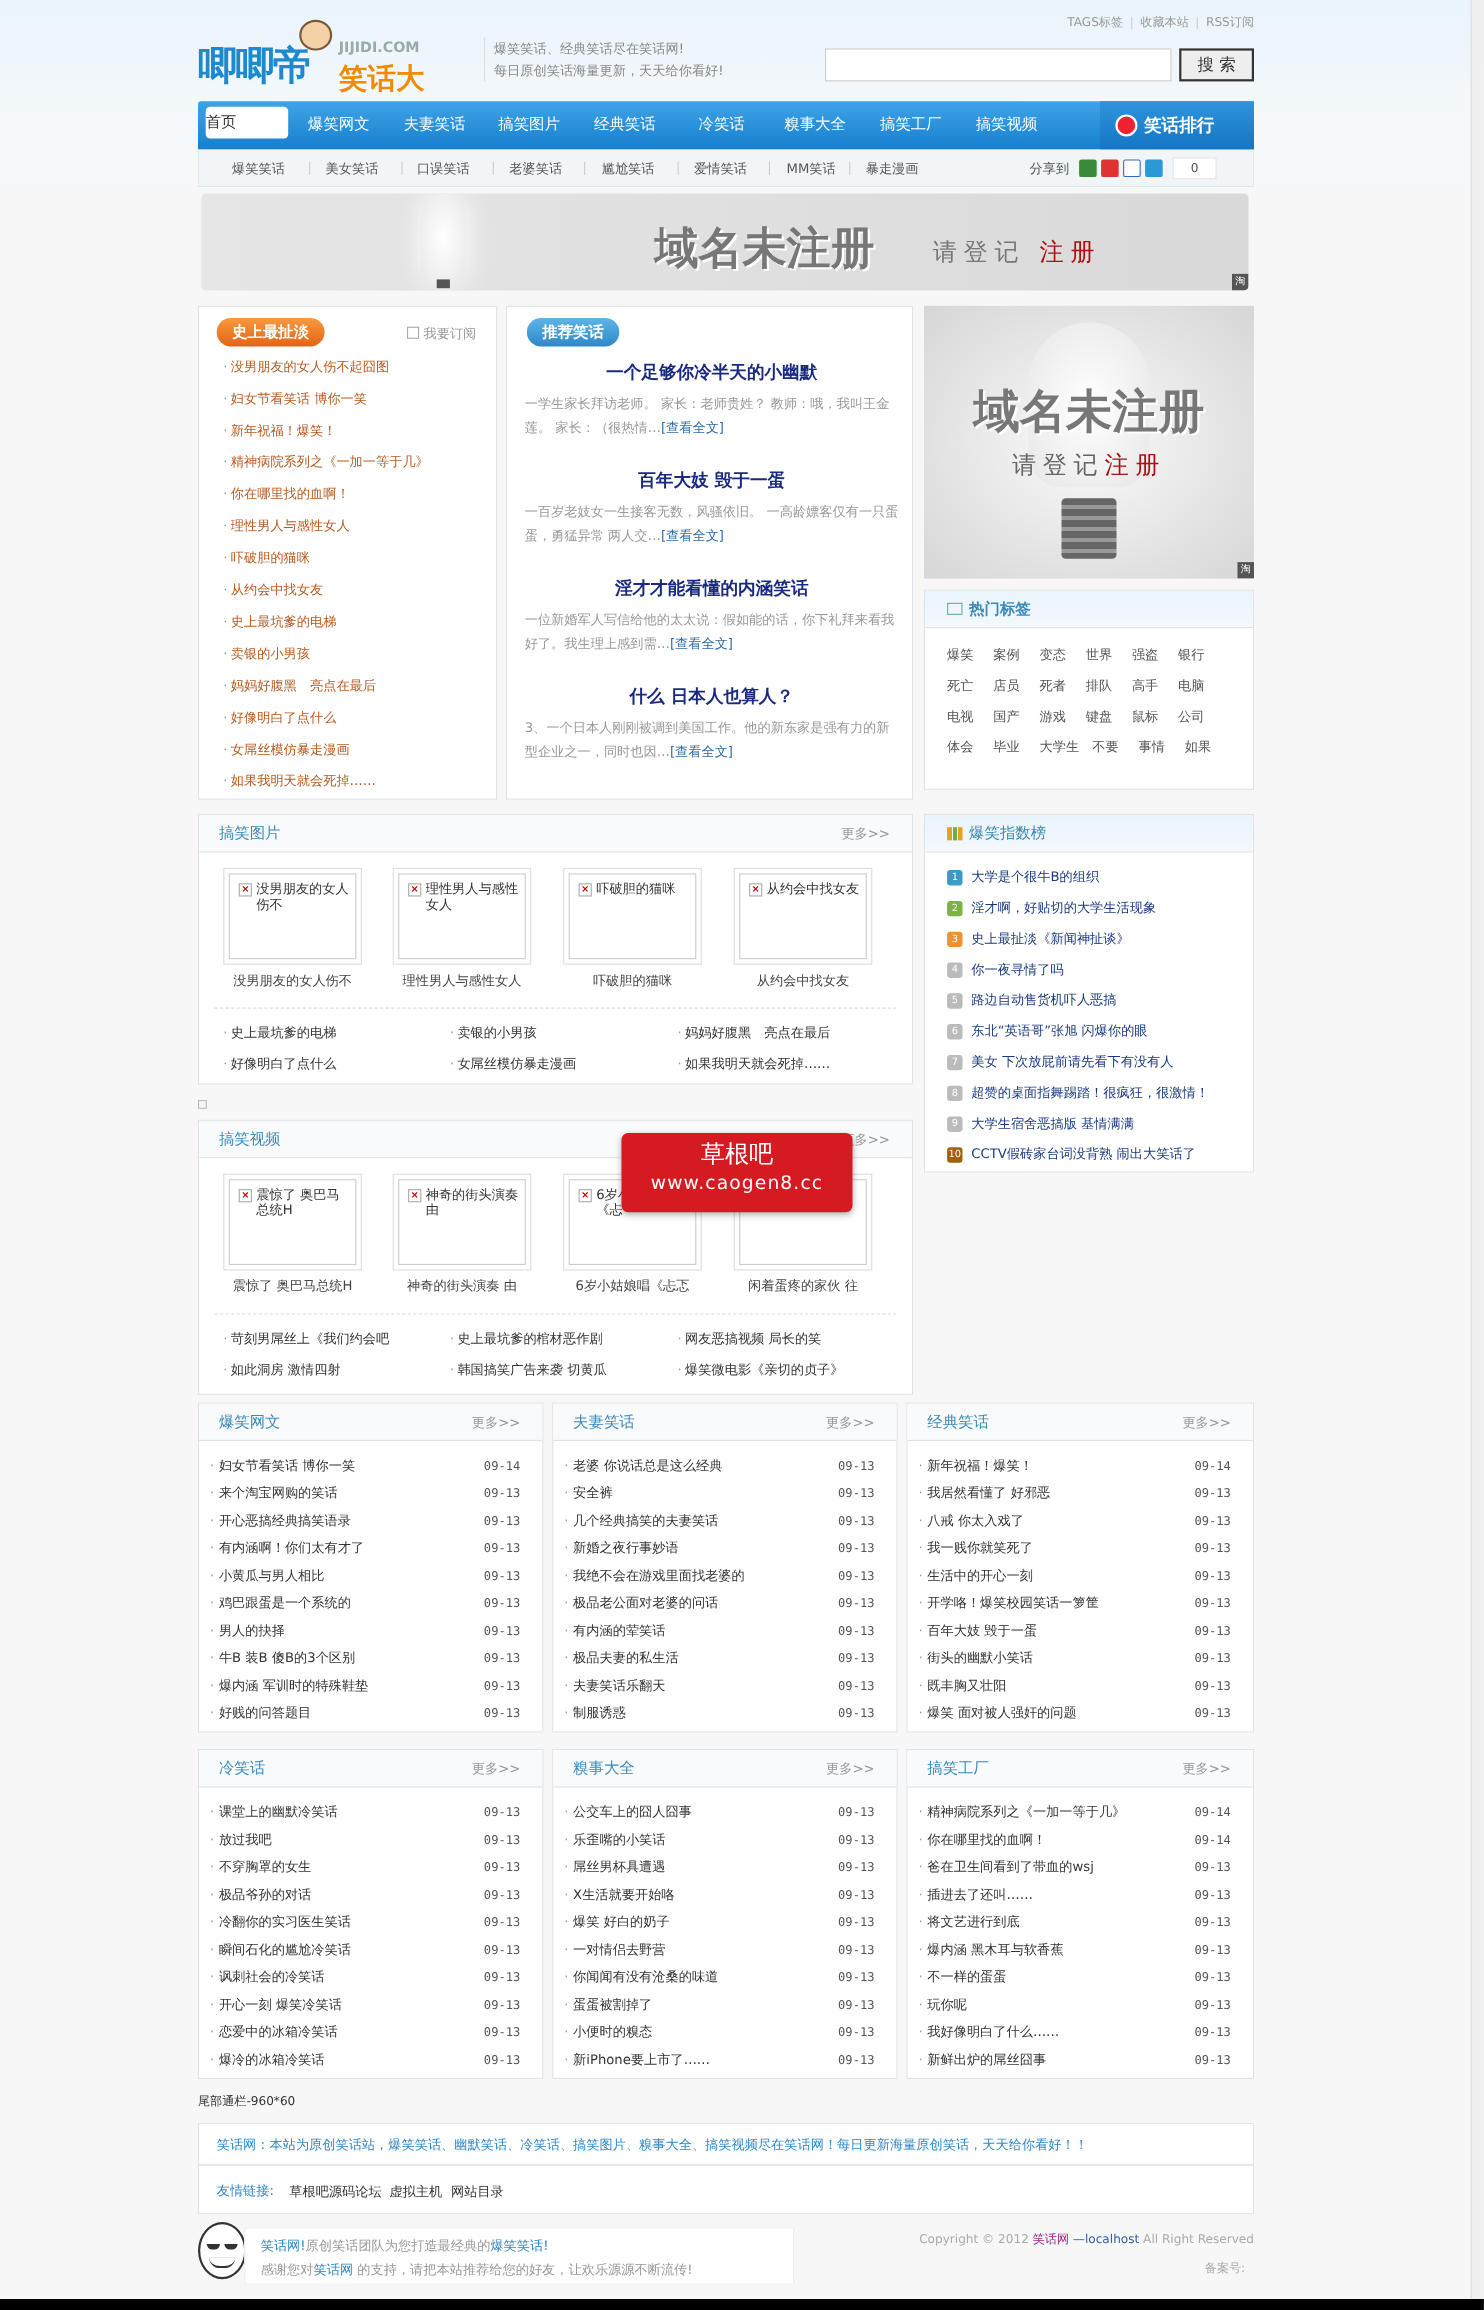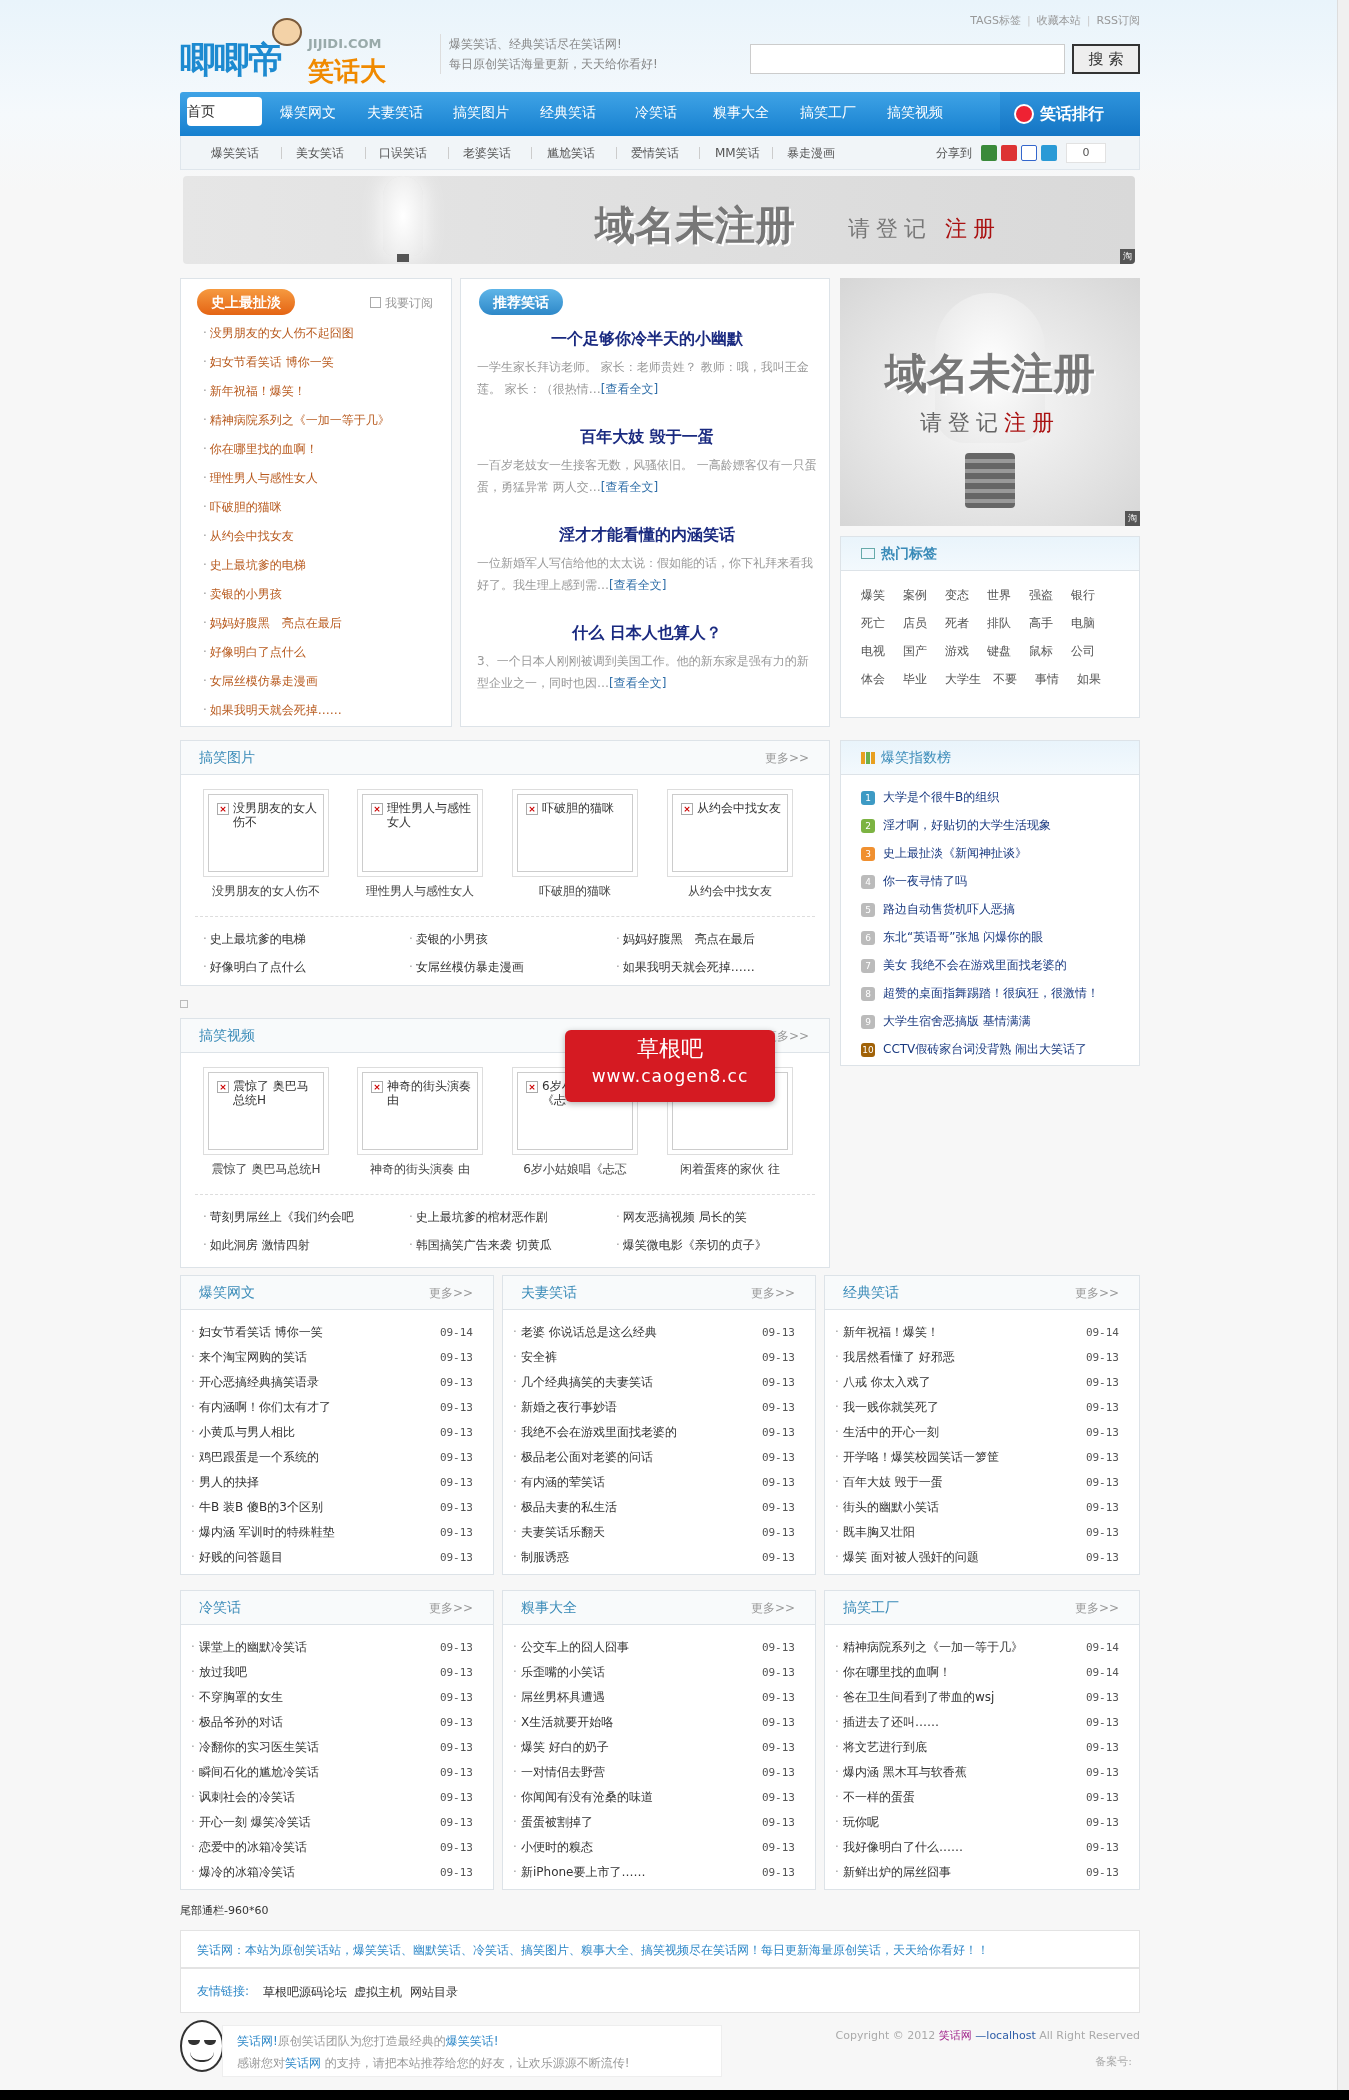--- a/index.html
+++ b/index.html
@@ -212,21 +212,21 @@
         <span style="position:absolute;left:20px;top:11px;width:14px;height:12px;background:linear-gradient(90deg,#e8a020 0 4px,transparent 4px 5px,#6cb04c 5px 9px,transparent 9px 10px,#e8a020 10px);"></span>
         <span class="h" style="left:40px;">爆笑指数榜</span>
       </div>
     <div style="padding-top:8px">
       <div class="rankli"><span class="n" style="background:#3d9ac4">1</span><span>大学是个很牛B的组织</span></div>
       <div class="rankli"><span class="n" style="background:#7cb342">2</span><span>淫才啊，好贴切的大学生活现象</span></div>
       <div class="rankli"><span class="n" style="background:#f09030">3</span><span>史上最扯淡《新闻神扯谈》</span></div>
       <div class="rankli"><span class="n" style="background:#bbb">4</span><span>你一夜寻情了吗</span></div>
       <div class="rankli"><span class="n" style="background:#bbb">5</span><span>路边自动售货机吓人恶搞</span></div>
       <div class="rankli"><span class="n" style="background:#bbb">6</span><span>东北“英语哥”张旭 闪爆你的眼</span></div>
-      <div class="rankli"><span class="n" style="background:#bbb">7</span><span>美女 我绝不会在游戏里面找老婆的</span></div>
+      <div class="rankli"><span class="n" style="background:#bbb">7</span><span>美女 下次放屁前请先看下有没有人</span></div>
       <div class="rankli"><span class="n" style="background:#bbb">8</span><span>超赞的桌面指舞踢踏！很疯狂，很激情！</span></div>
       <div class="rankli"><span class="n" style="background:#bbb">9</span><span>大学生宿舍恶搞版 基情满满</span></div>
       <div class="rankli"><span class="n" style="background:#a16207">10</span><span>CCTV假砖家台词没背熟 闹出大笑话了</span></div>
     </div>
   </div>
 
   <div class="panel" style="left:0;top:740px;width:650px;height:246px;">
     <div class="phead">
         <span class="h">搞笑图片</span>
         <a class="m">更多&gt;&gt;</a>

